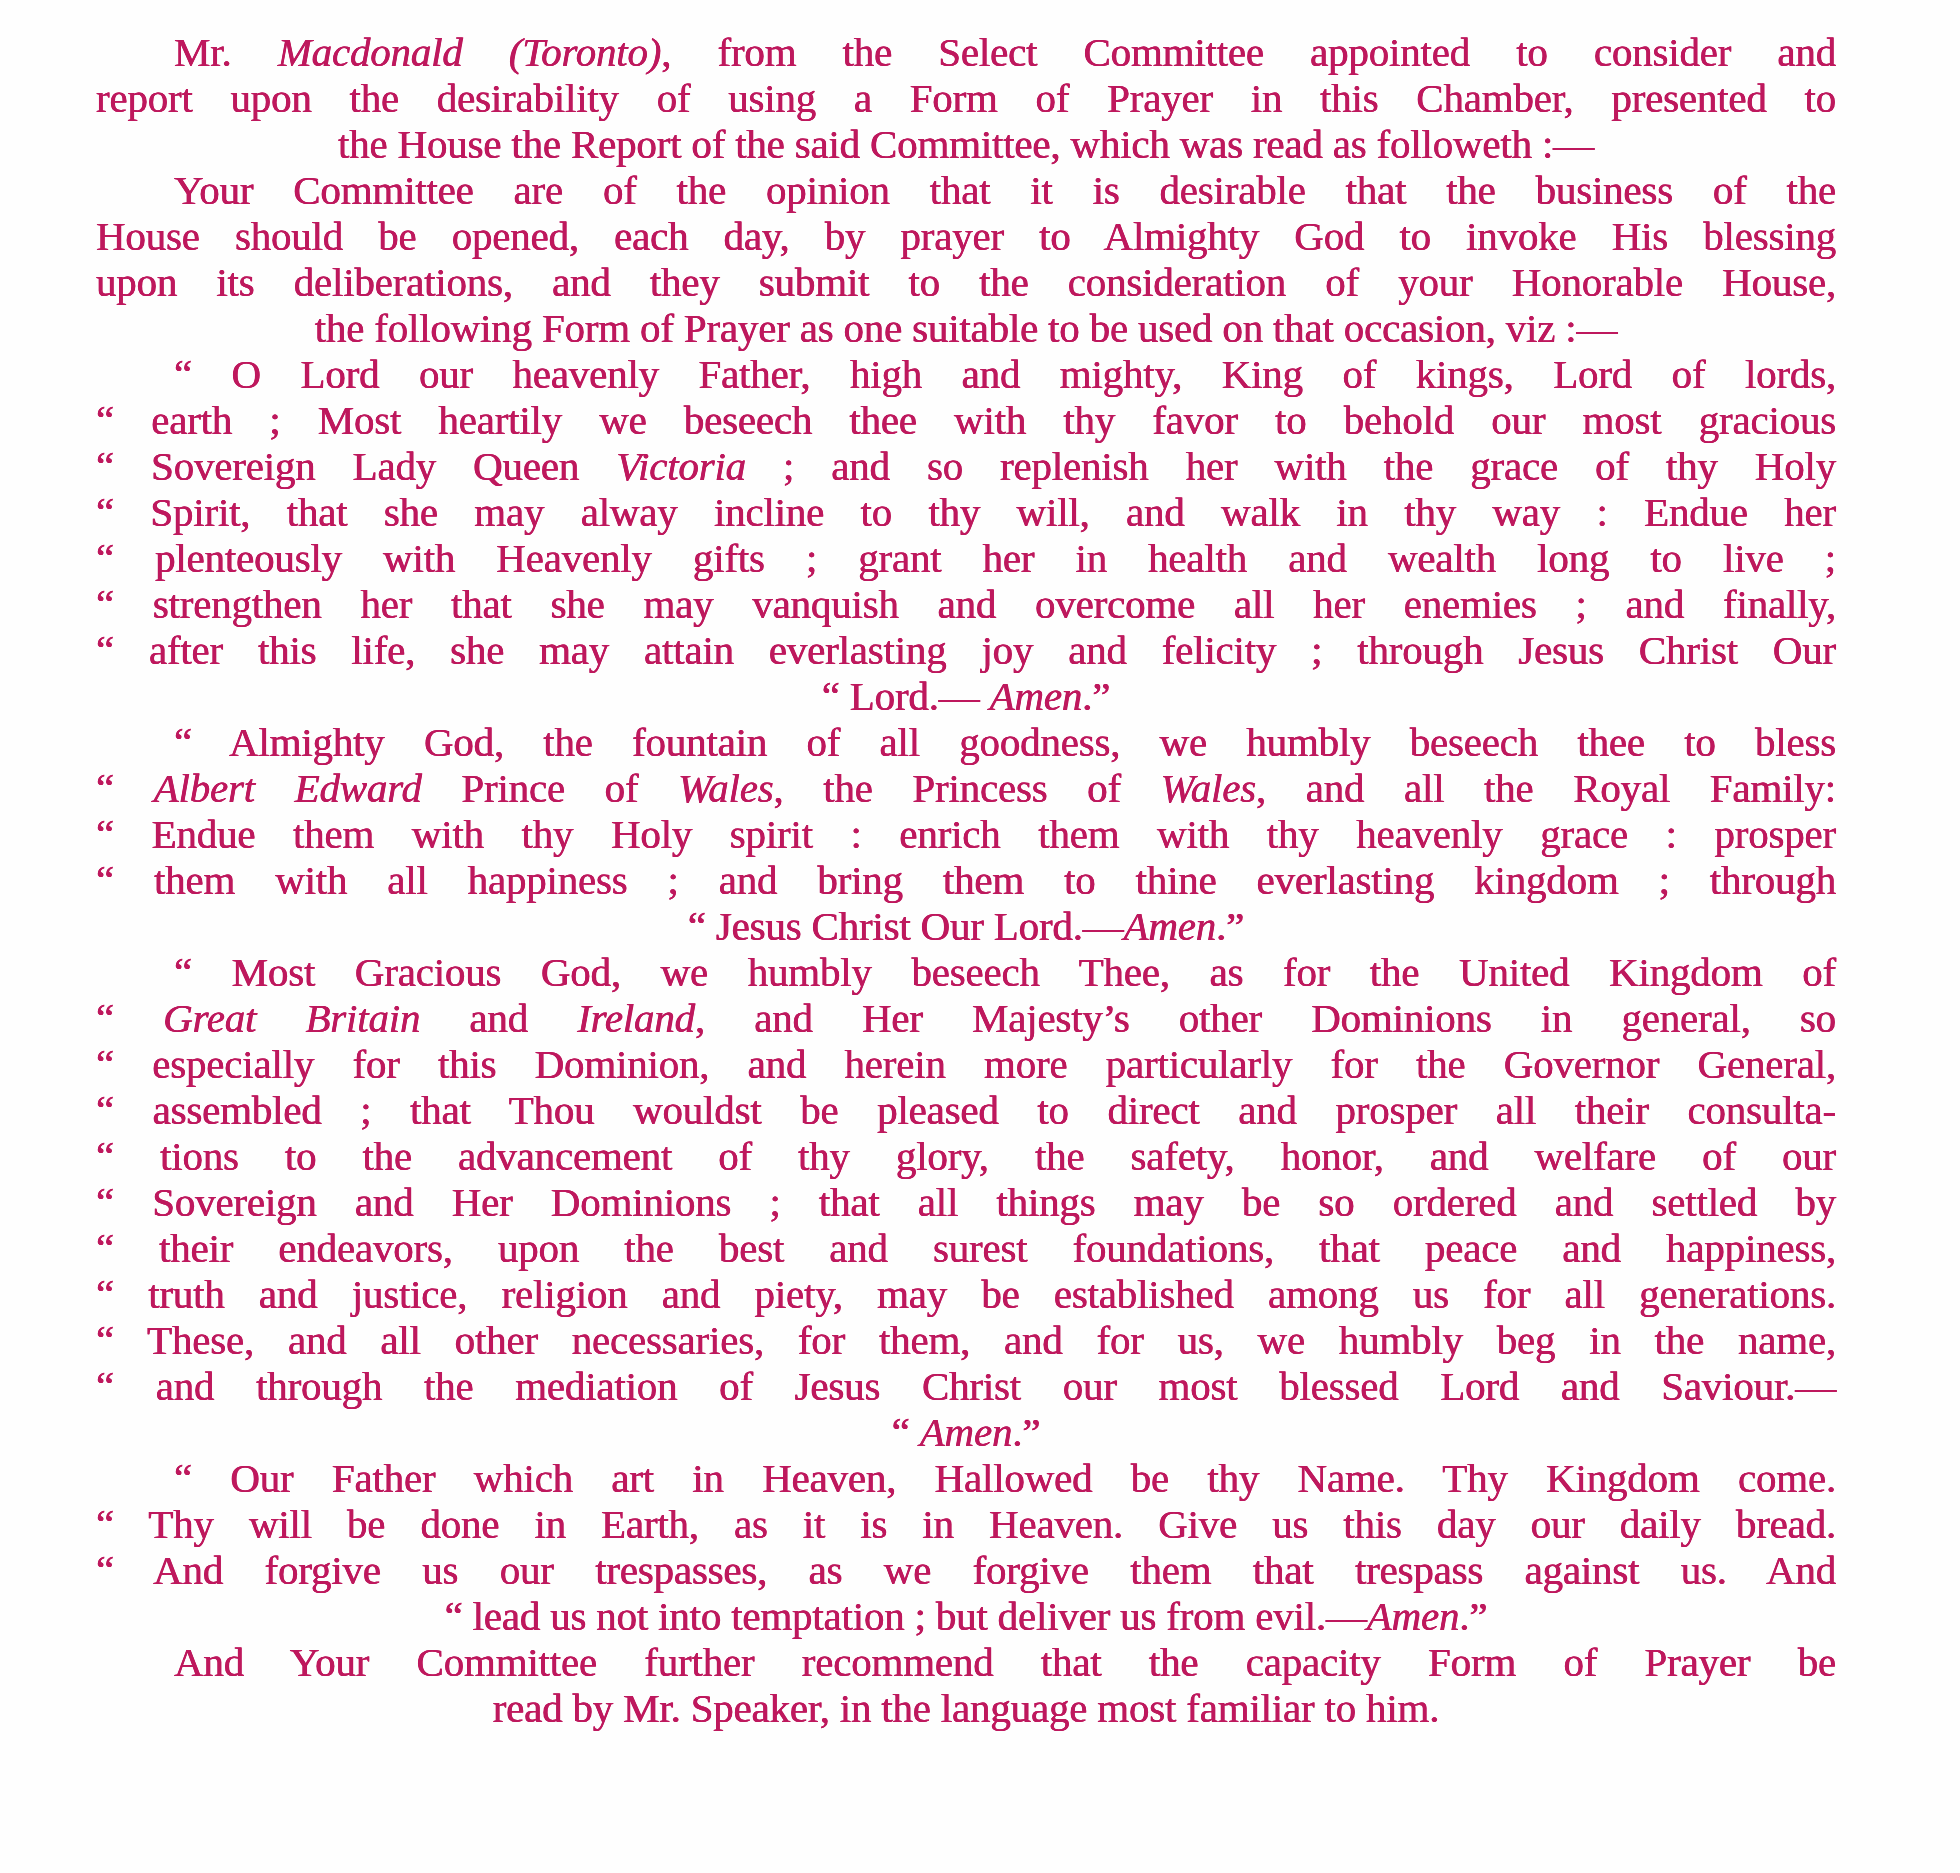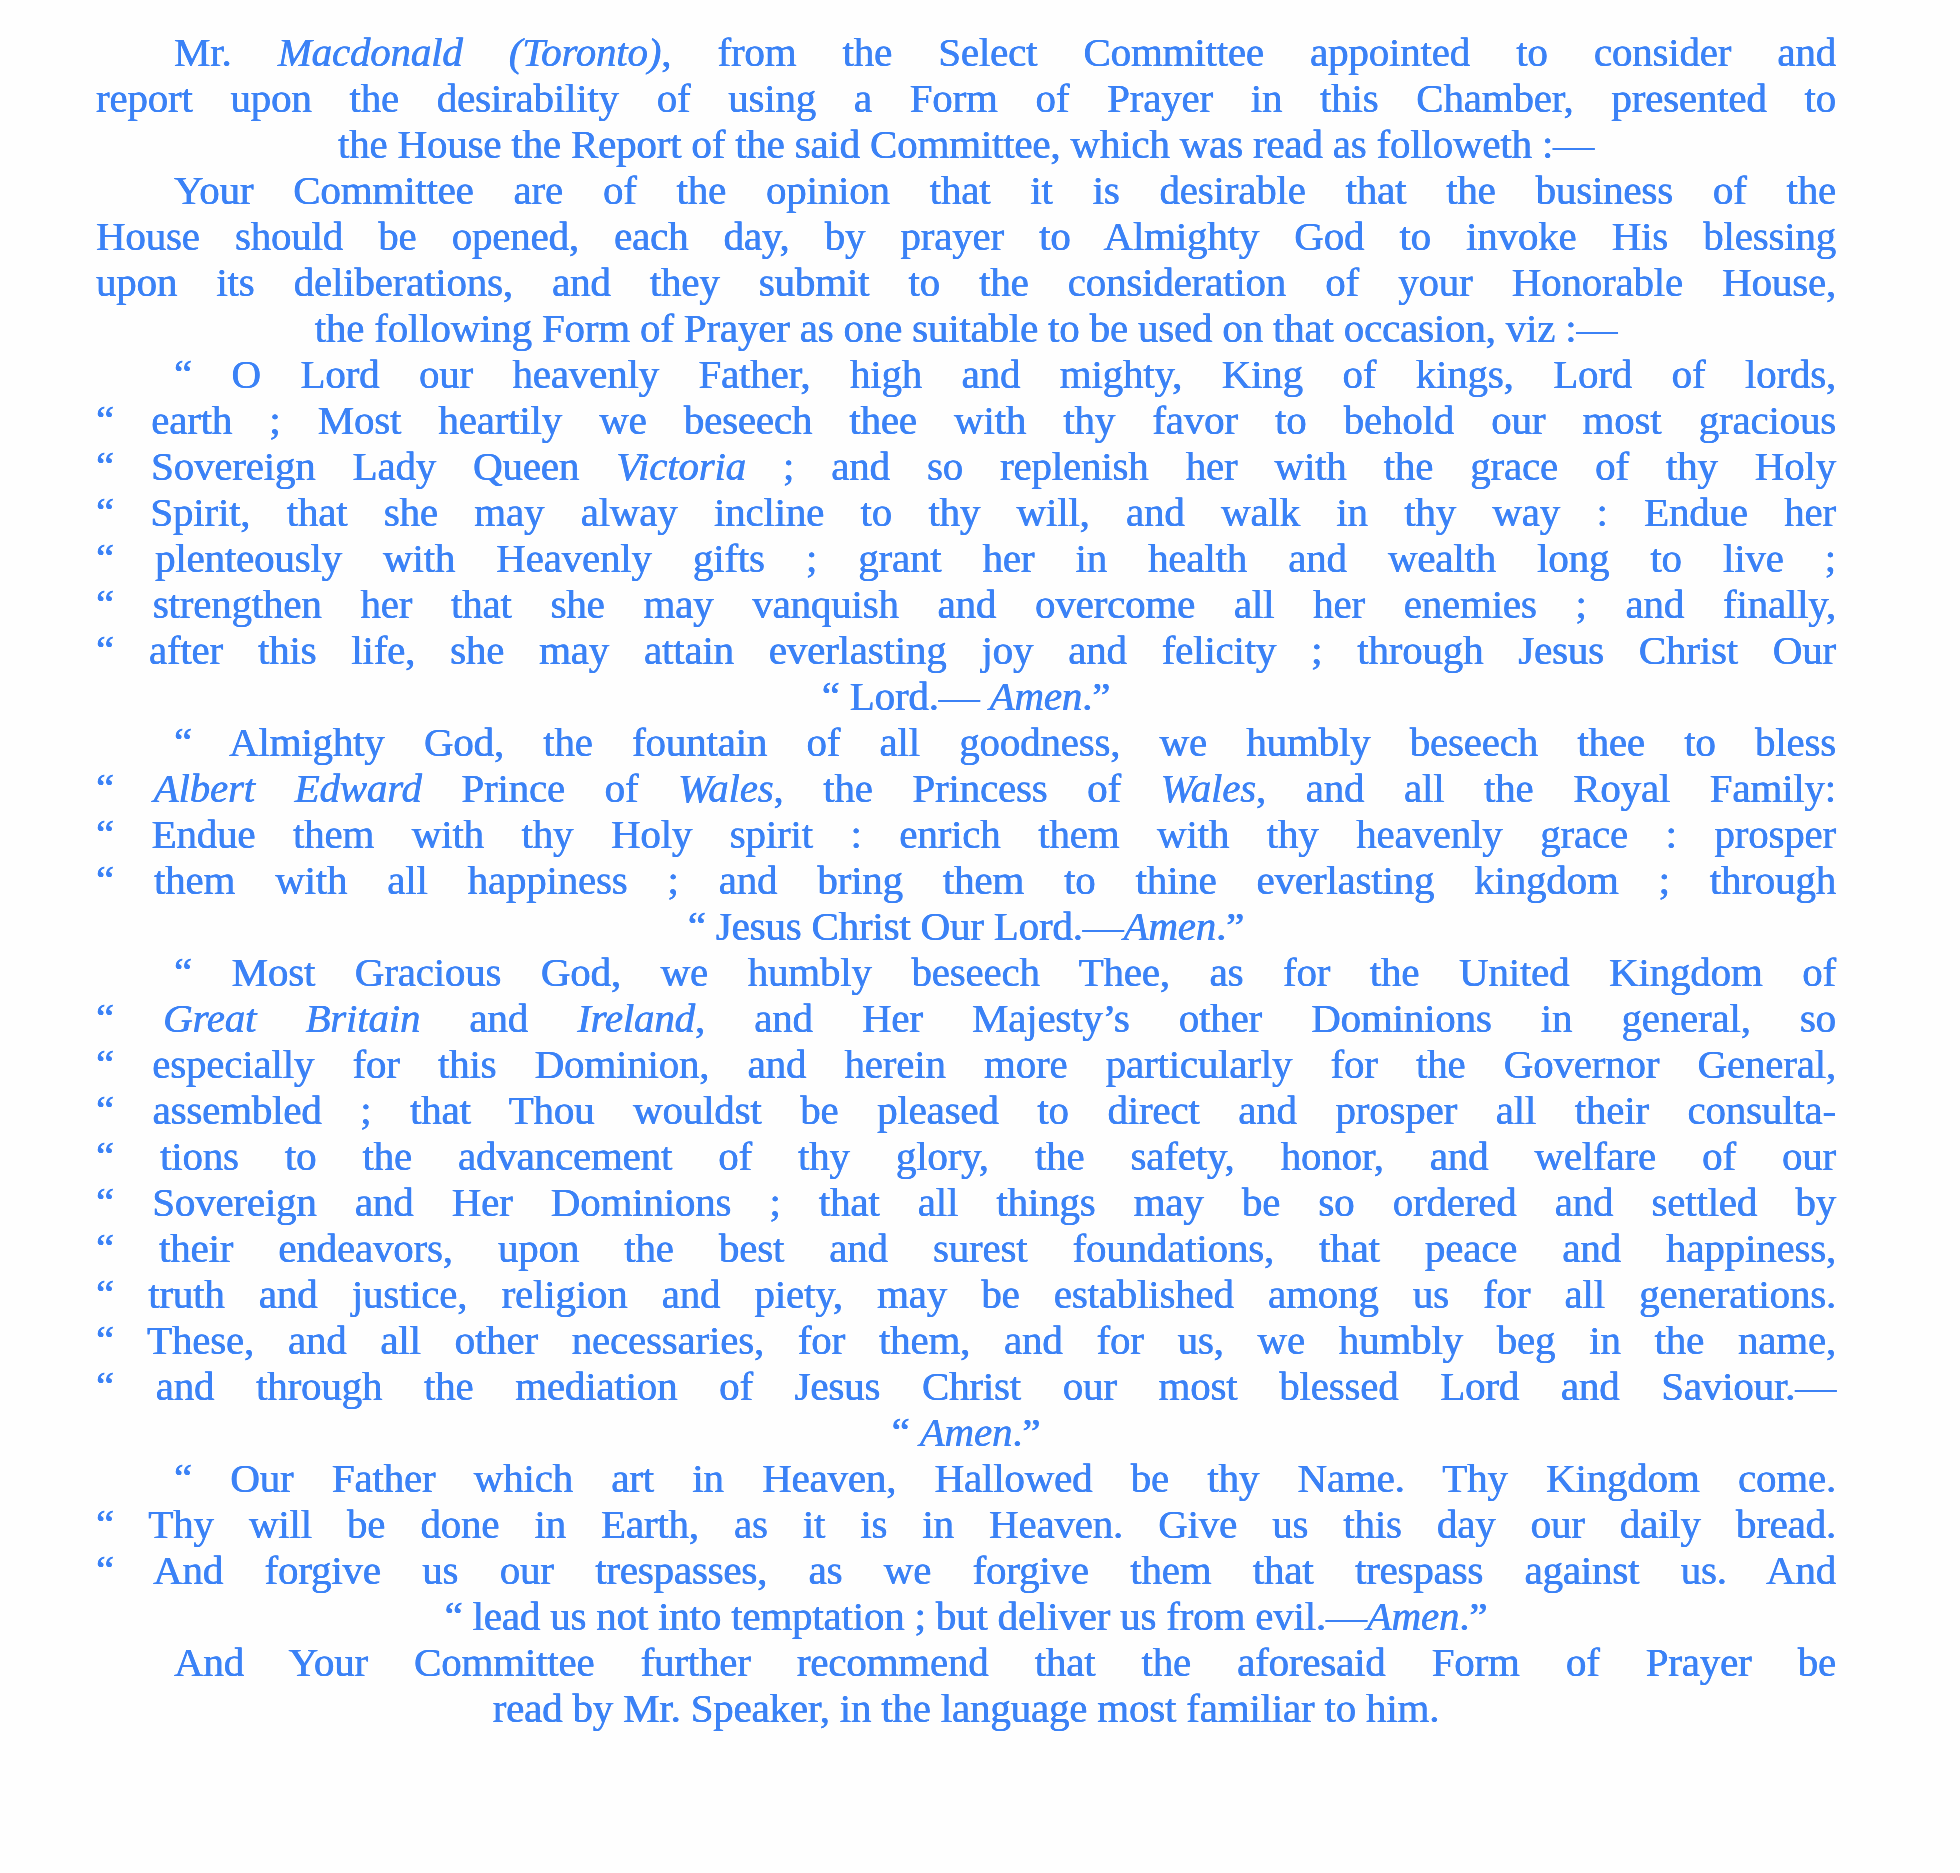--- a/index.html
+++ b/index.html
@@ -7,21 +7,21 @@
     padding: 0;
     background: #ffffff;
   }
   .page {
     position: relative;
     width: 1960px;
     height: 1873px;
     background: #fefefe;
     overflow: hidden;
     font-family: "Liberation Serif", "DejaVu Serif", serif;
-    color: #3b82f6;
+    color: #be185d;
   }
   .text-block {
     position: absolute;
     left: 96px;
     top: 29px;
     width: 1740px;
   }
   .line {
     height: 46px;
     line-height: 46px;
@@ -77,17 +77,17 @@
       <div class="line just"><span>“ Sovereign and Her Dominions ; that all things may be so ordered and settled by</span></div>
       <div class="line just"><span>“ their endeavors, upon the best and surest foundations, that peace and happiness,</span></div>
       <div class="line just"><span>“ truth and justice, religion and piety, may be established among us for all generations.</span></div>
       <div class="line just"><span>“ These, and all other necessaries, for them, and for us, we humbly beg in the name,</span></div>
       <div class="line just"><span>“ and through the mediation of Jesus Christ our most blessed Lord and Saviour.—</span></div>
       <div class="line"><span>“ </span><span class="it">Amen</span><span>.”</span></div>
       <div class="line indent just"><span>“ Our Father which art in Heaven, Hallowed be thy Name.  Thy Kingdom come.</span></div>
       <div class="line just"><span>“ Thy will be done in Earth, as it is in Heaven.  Give us this day our daily bread.</span></div>
       <div class="line just"><span>“ And forgive us our trespasses, as we forgive them that trespass against us.  And</span></div>
       <div class="line"><span>“ lead us not into temptation ; but deliver us from evil.—</span><span class="it">Amen</span><span>.”</span></div>
-      <div class="line indent just"><span>And Your Committee further recommend that the aforesaid Form of Prayer be</span></div>
+      <div class="line indent just"><span>And Your Committee further recommend that the capacity Form of Prayer be</span></div>
       <div class="line"><span>read by Mr. Speaker, in the language most familiar to him.</span></div>
     </div>
 </div>
 
 
 </body></html>

